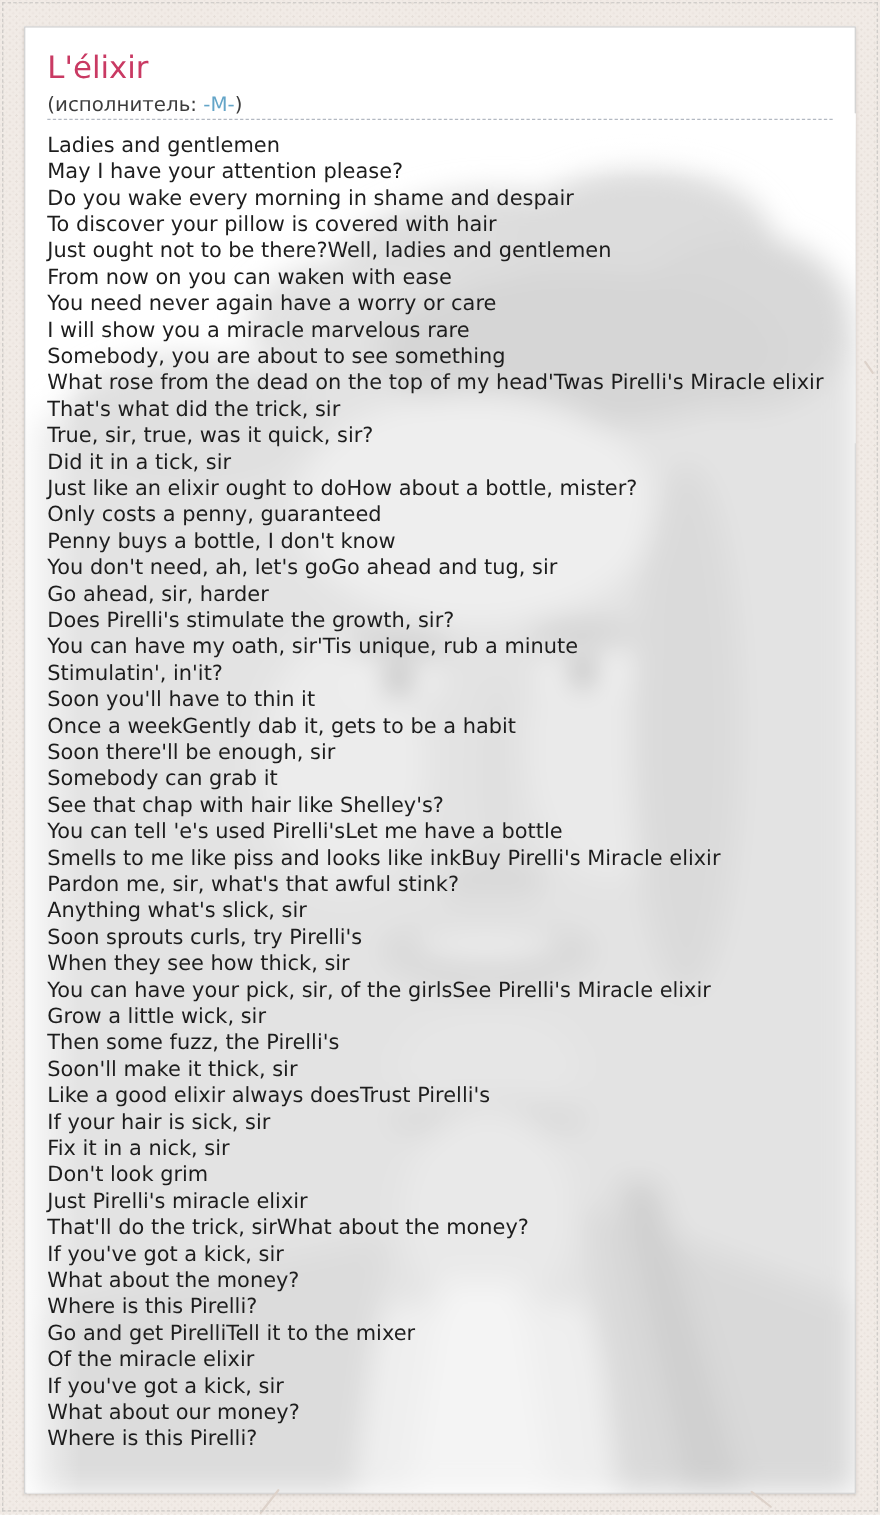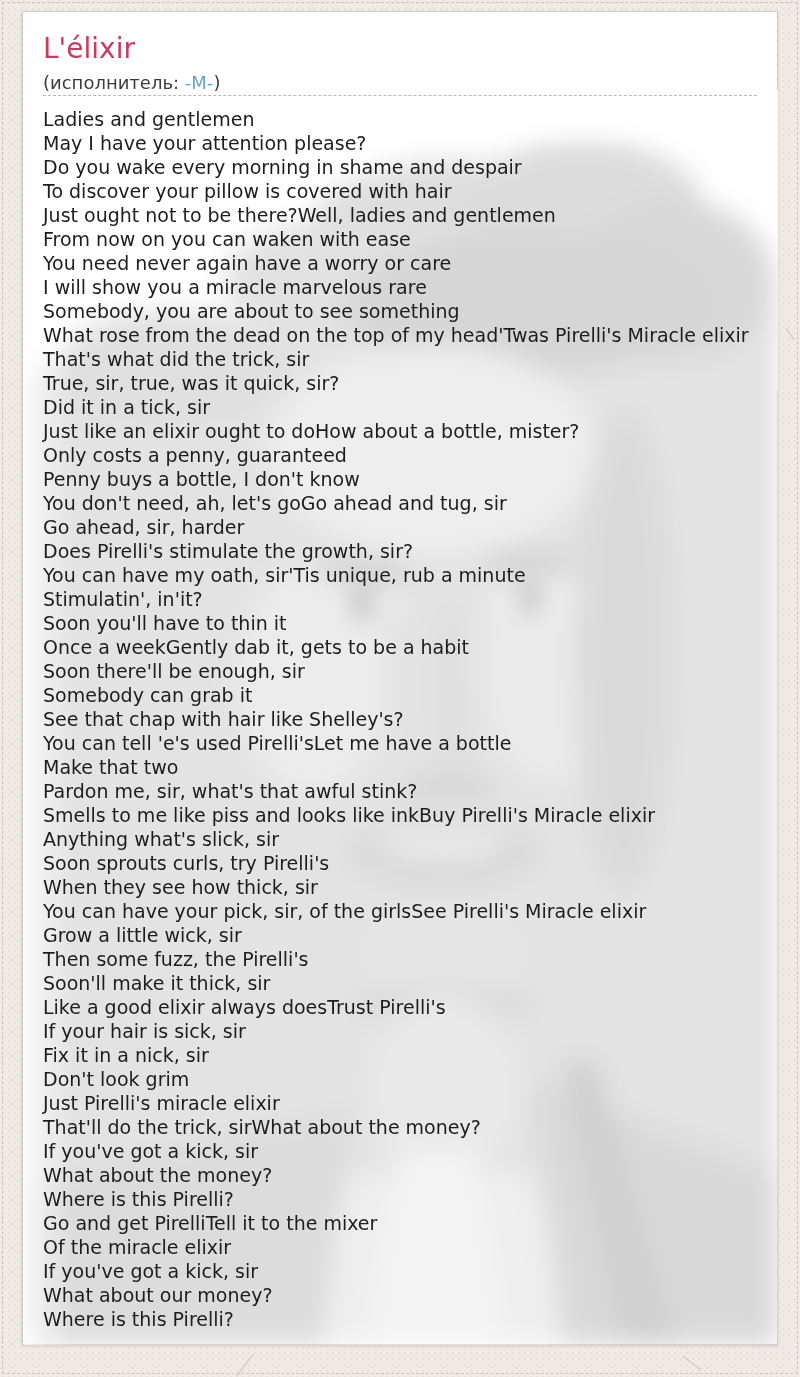--- a/index.html
+++ b/index.html
@@ -18,21 +18,21 @@
   }
   .outer-border {
     position: absolute;
     left: 2px; right: 2px; top: 2px; bottom: 3px;
     border: 1px dashed #c7c5c2;
     pointer-events: none;
     z-index: 5;
   }
   .card {
     position: absolute;
-    left: 22px; top: 11px;
+    left: 22px; top: 24px;
     width: 756px; height: 1334px;
     background: #ffffff;
     border: 1px solid #cbcbcb;
     box-shadow: 0 1px 3px rgba(95, 85, 78, 0.22);
     padding: 18px 20px 0 20px;
     z-index: 2;
     overflow: visible;
   }
   .photo-bg {
     position: absolute;
@@ -188,23 +188,22 @@
       <div class="lyric-line">Go ahead, sir, harder</div>
       <div class="lyric-line">Does Pirelli's stimulate the growth, sir?</div>
       <div class="lyric-line">You can have my oath, sir'Tis unique, rub a minute</div>
       <div class="lyric-line">Stimulatin', in'it?</div>
       <div class="lyric-line">Soon you'll have to thin it</div>
       <div class="lyric-line">Once a weekGently dab it, gets to be a habit</div>
       <div class="lyric-line">Soon there'll be enough, sir</div>
       <div class="lyric-line">Somebody can grab it</div>
       <div class="lyric-line">See that chap with hair like Shelley's?</div>
       <div class="lyric-line">You can tell 'e's used Pirelli'sLet me have a bottle</div>
-      <div class="lyric-line">Make that two</div>
+      <div class="lyric-line">Smells to me like piss and looks like inkBuy Pirelli's Miracle elixir</div>
       <div class="lyric-line">Pardon me, sir, what's that awful stink?</div>
-      <div class="lyric-line">Smells to me like piss and looks like inkBuy Pirelli's Miracle elixir</div>
       <div class="lyric-line">Anything what's slick, sir</div>
       <div class="lyric-line">Soon sprouts curls, try Pirelli's</div>
       <div class="lyric-line">When they see how thick, sir</div>
       <div class="lyric-line">You can have your pick, sir, of the girlsSee Pirelli's Miracle elixir</div>
       <div class="lyric-line">Grow a little wick, sir</div>
       <div class="lyric-line">Then some fuzz, the Pirelli's</div>
       <div class="lyric-line">Soon'll make it thick, sir</div>
       <div class="lyric-line">Like a good elixir always doesTrust Pirelli's</div>
       <div class="lyric-line">If your hair is sick, sir</div>
       <div class="lyric-line">Fix it in a nick, sir</div>

